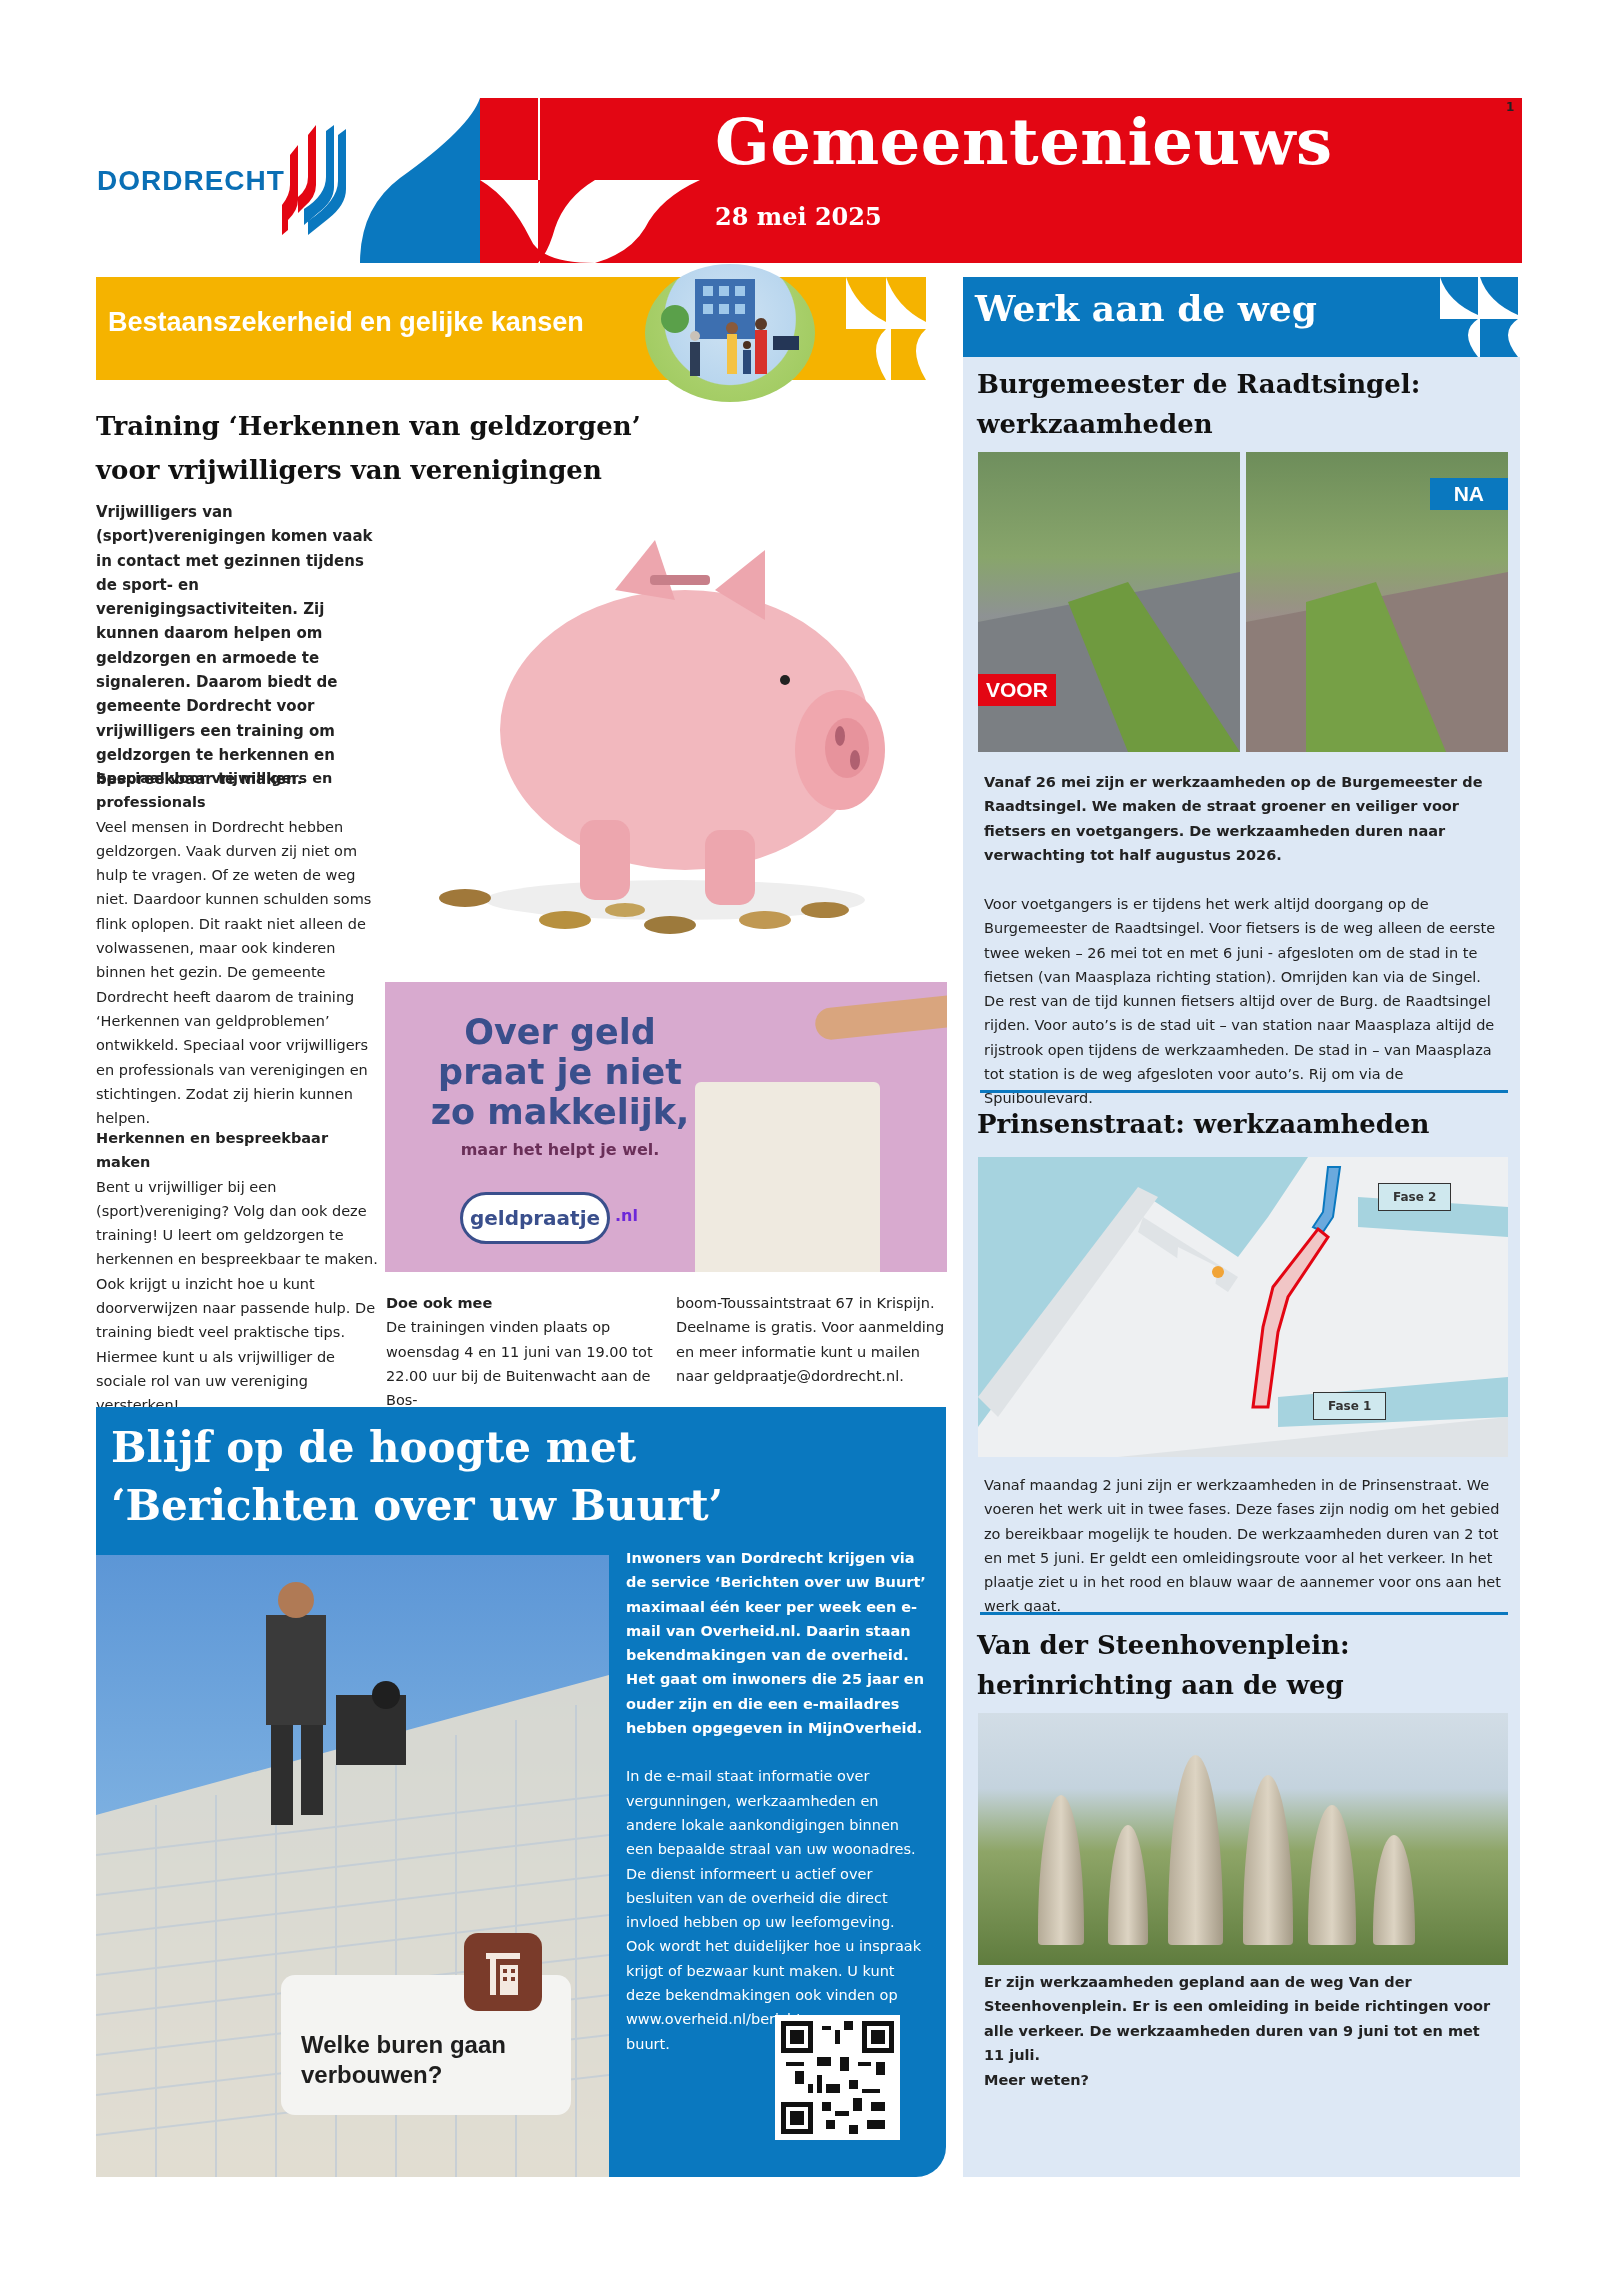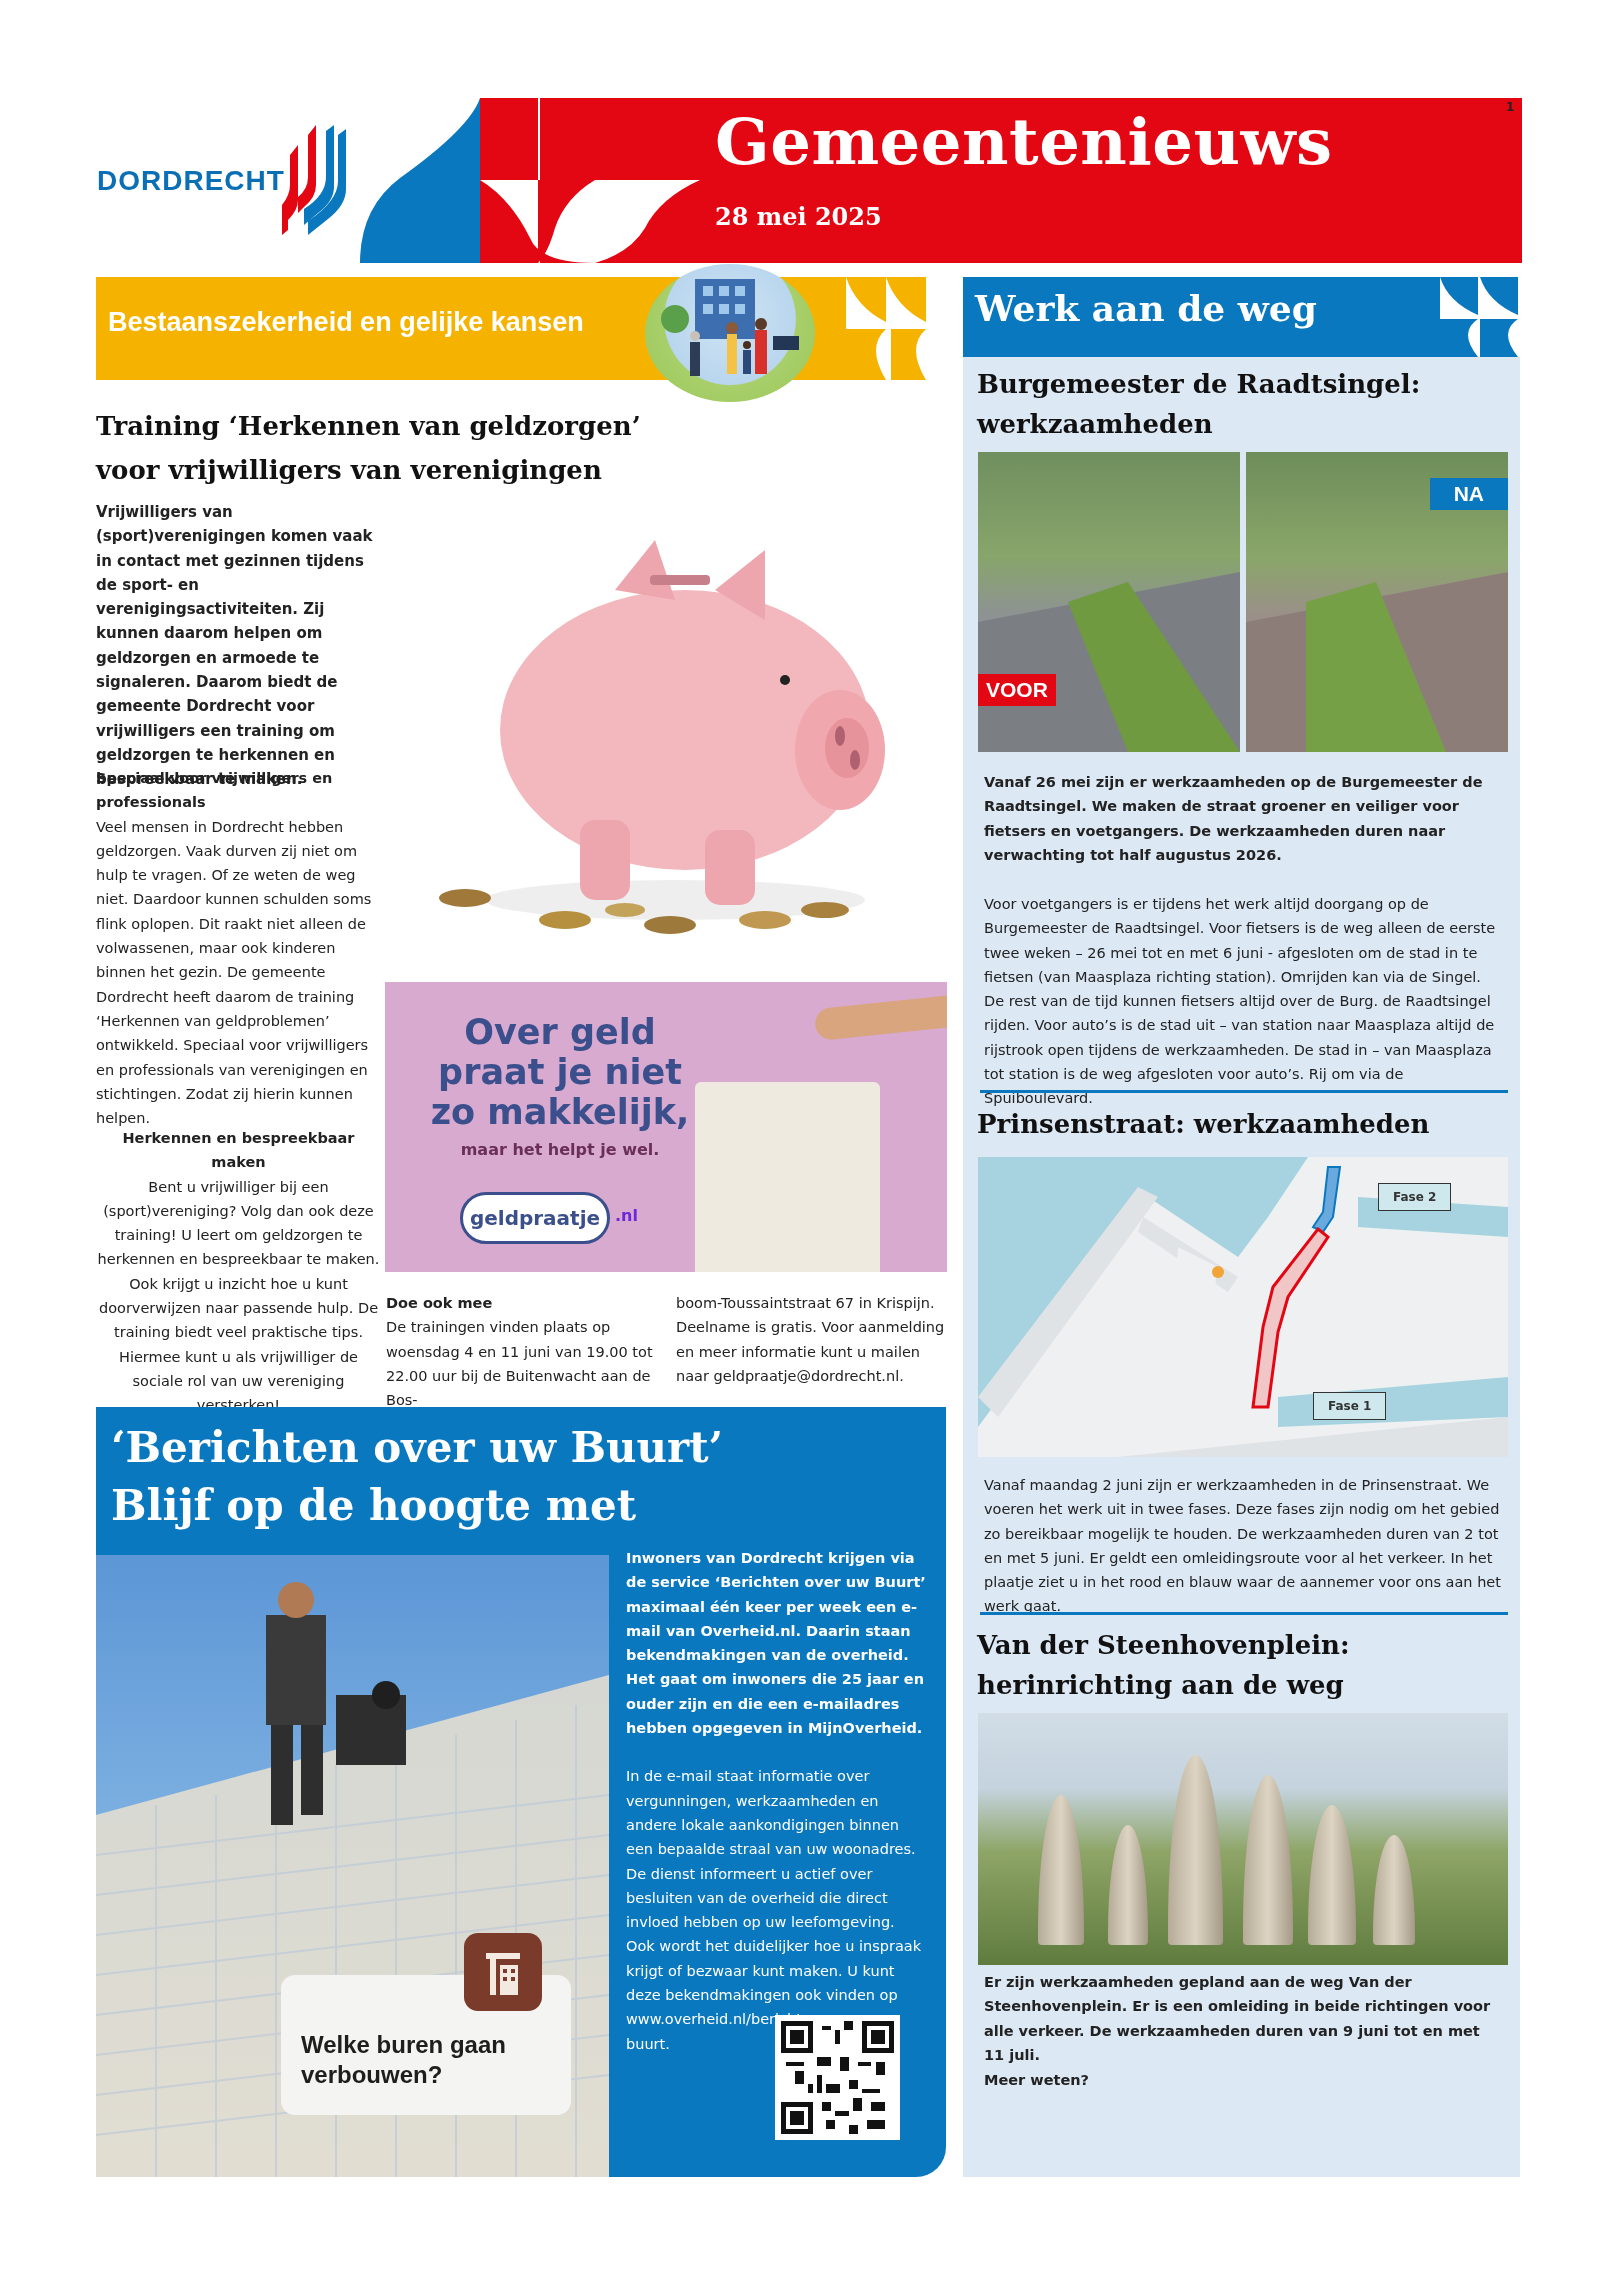--- a/index.html
+++ b/index.html
@@ -19,21 +19,21 @@
   .yellow-band { left: 96px; top: 277px; width: 750px; height: 103px; background: #f5b300; }
   .yellow-band .label { position: absolute; left: 12px; top: 30px; font-family: "Liberation Sans", sans-serif; font-weight: bold; font-size: 27px; color: #fff; }
   .people-illus { left: 645px; top: 264px; width: 170px; height: 138px; border-radius: 50%; overflow: hidden; background: radial-gradient(circle at 50% 40%, #cfe3f3 0%, #b9d6ee 55%, #a8cf6a 56%, #9bc75a 100%); }
   .yellow-deco { left: 846px; top: 277px; width: 95px; height: 103px; }
 
   .art-title { left: 96px; top: 404px; font-family: "DejaVu Serif", serif; font-weight: bold; font-size: 26px; line-height: 44px; color: #111; }
   .body-col { font-size: 14.5px; line-height: 24.3px; color: #222; }
   .body-col b, .bold { font-weight: bold; }
   .intro { left: 96px; top: 500px; width: 285px; font-weight: bold; font-size: 15px; }
   .col-left-a { left: 96px; top: 766px; width: 285px; }
-  .col-left-b { left: 96px; top: 1126px; width: 285px; text-align: center; }
+  .col-left-b { left: 96px; top: 1126px; width: 285px; }
   .piggy { left: 385px; top: 480px; width: 565px; height: 470px; }
   .ad-geld { left: 385px; top: 982px; width: 562px; height: 290px; background: #d8aacf; overflow: hidden; }
   .ad-line1 { position: absolute; left: 40px; top: 30px; width: 270px; text-align: center; font-family: "DejaVu Sans", sans-serif; font-weight: bold; font-size: 35px; line-height: 40px; color: #3a4f8c; }
   .ad-line2 { position: absolute; left: 40px; top: 158px; width: 270px; text-align: center; font-weight: bold; font-size: 16px; color: #6a2f58; }
   .ad-logo { position: absolute; left: 75px; top: 210px; width: 150px; height: 52px; background: #fff; border: 3px solid #3a4f8c; border-radius: 30px; text-align: center; line-height: 46px; font-weight: bold; font-size: 20px; color: #3a4f8c; }
   .ad-logo-nl { position: absolute; left: 230px; top: 224px; font-weight: bold; font-size: 16px; color: #6d28d9; }
   .ad-bag { position: absolute; left: 310px; top: 100px; width: 185px; height: 190px; background: #efeae0; border-radius: 6px 6px 0 0; }
   .ad-arm { position: absolute; left: 430px; top: 20px; width: 140px; height: 32px; background: #d9a57e; border-radius: 16px 0 0 16px; transform: rotate(-6deg); }
   .doe-a { left: 386px; top: 1291px; width: 275px; }
   .doe-b { left: 676px; top: 1291px; width: 275px; }
@@ -171,22 +171,22 @@
 </div>
 
 <div class="abs body-col doe-a">
   <div class="bold">Doe ook mee</div>
   <div>De trainingen vinden plaats op woensdag 4 en 11 juni van 19.00 tot 22.00 uur bij de Buitenwacht aan de Bos-</div>
 </div>
 <div class="abs body-col doe-b">boom-Toussaintstraat 67 in Krispijn. Deelname is gratis. Voor aanmelding en meer informatie kunt u mailen naar geldpraatje@dordrecht.nl.</div>
 
 <div class="abs blue-box">
   <div class="blue-title">
+    <div>Blijf op de hoogte met</div>
     <div>‘Berichten over uw Buurt’</div>
-    <div>Blijf op de hoogte met</div>
   </div>
 </div>
 <div class="abs bouw-photo">
   <svg width="513" height="622" viewBox="0 0 513 622" style="position:absolute;left:0;top:0">
     <path d="M0 260 L513 120 L513 622 L0 622 Z" fill="#e9e1d0" opacity="0.85"></path>
     <g stroke="#b8c7d8" stroke-width="2" opacity="0.6">
       <line x1="0" y1="300" x2="513" y2="240"></line>
         <line x1="0" y1="340" x2="513" y2="280"></line>
         <line x1="0" y1="380" x2="513" y2="320"></line>
       <line x1="0" y1="420" x2="513" y2="360"></line>

